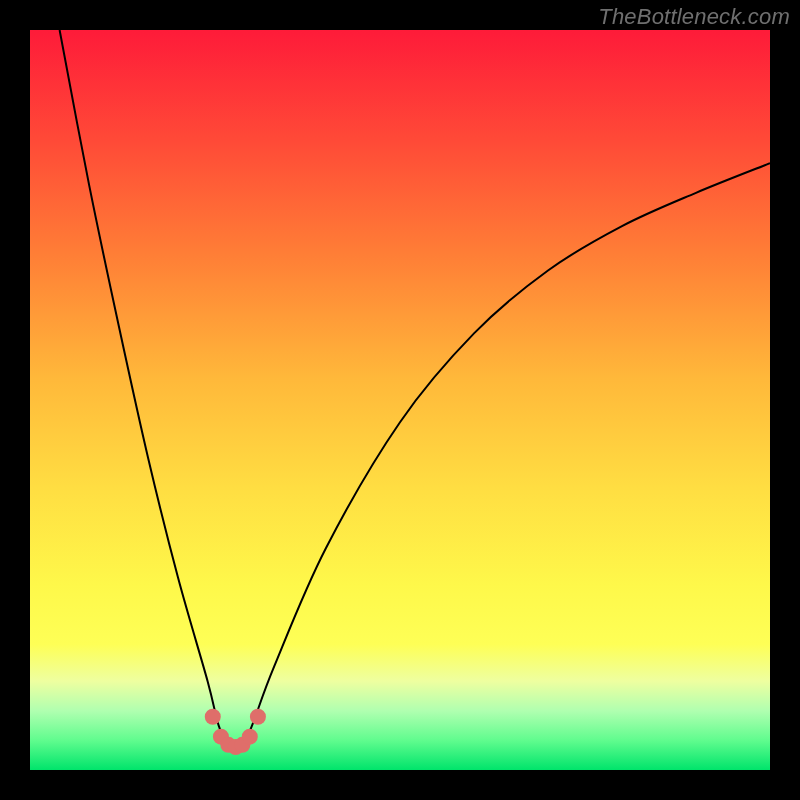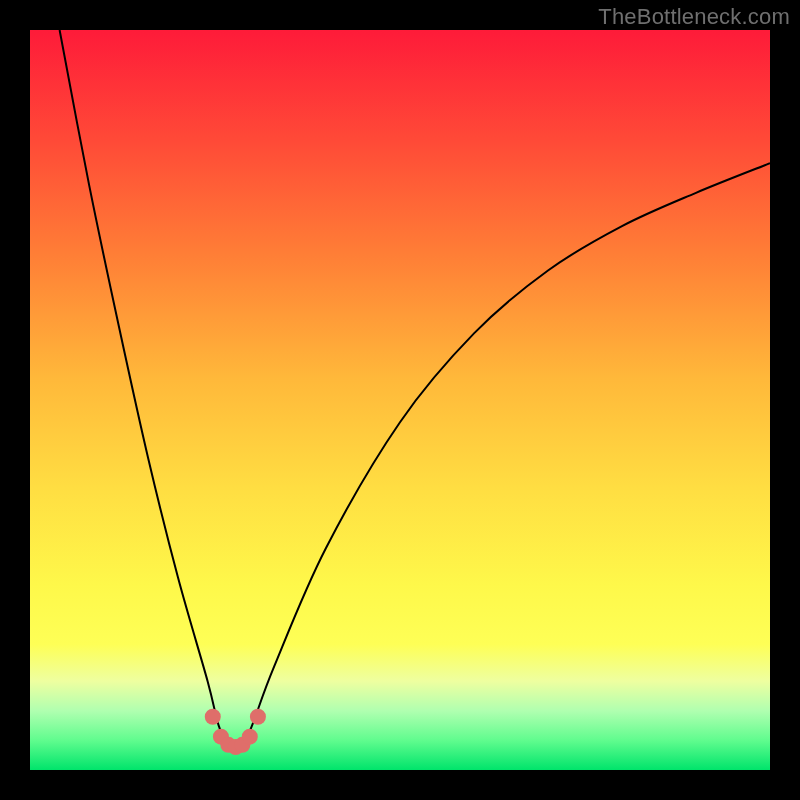--- a/index.html
+++ b/index.html
@@ -11,20 +11,21 @@
     font-family: Arial, Helvetica, sans-serif;
     overflow: hidden;
   }
   .frame {
     position: absolute;
     top: 0;
     left: 0;
     width: 800px;
     height: 800px;
     background: #000;
+    font-style: italic;
   }
   .plot {
     position: absolute;
     top: 30px;
     left: 30px;
     width: 740px;
     height: 740px;
     background: linear-gradient(to bottom,
       #fe1b39 0%,
       #ff4a37 15%,

